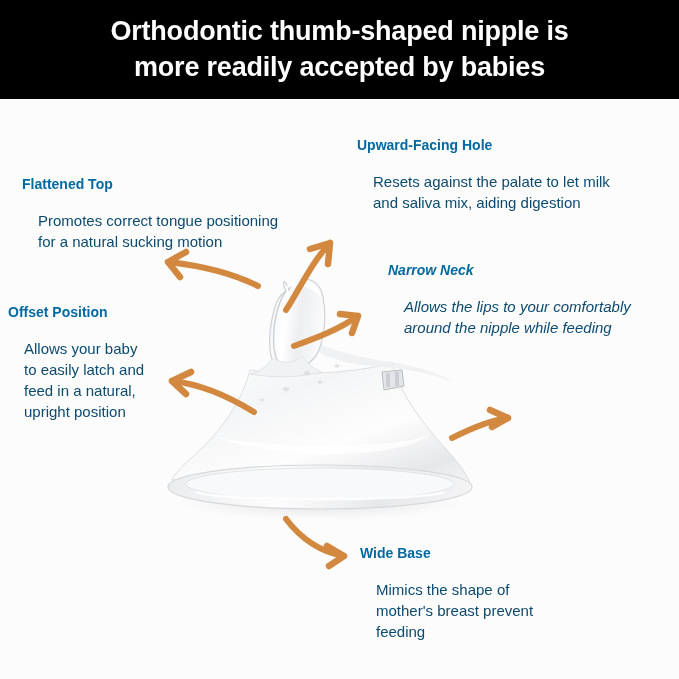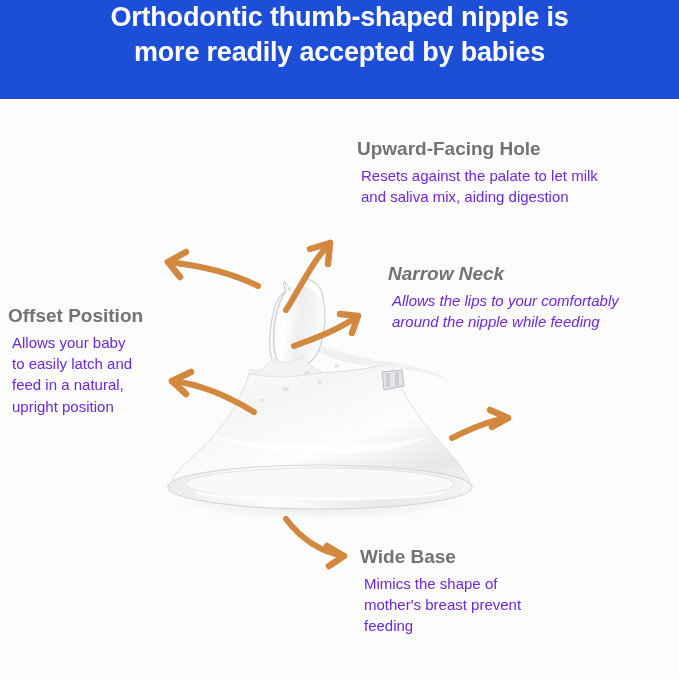--- a/index.html
+++ b/index.html
@@ -13,50 +13,50 @@
   #page{
     position:relative;
     width:679px;height:679px;
     background:#fcfcfc;
     overflow:hidden;
   }
 
   
   #banner{
     position:absolute;left:0;top:0;width:679px;height:99px;
-    background:#1d4ed8;
-    display:flex;justify-content:center;
+    background:#000000;
+    display:flex;align-items:center;justify-content:center;
   }
   #banner-title{
     color:#ffffff;
     font-weight:bold;
     font-size:27px;
     line-height:1.30;
     text-align:center;
     letter-spacing:-0.2px;
     width:640px;
     white-space:pre-line;
   }
 
   
   .callout{position:absolute;}
   .callout .c-title{
-    color:#737373;
+    color:#0369a1;
     font-weight:bold;
-    font-size:19px;
+    font-size:14px;
     line-height:1.25;
     margin:0 0 3px 0;
     white-space:pre;
   }
   .callout .c-body{
-    color:#6d28d9;
+    color:#0c4a6e;
     font-size:15px;
     line-height:1.42;
     white-space:pre-line;
-    margin:4px;
+    margin:16px;
   }
 
   #co-upward{left:357px;top:137px;width:300px;}
   #co-flattened{left:22px;top:176px;width:300px;}
   #co-narrow{left:388px;top:262px;width:280px;font-style:italic;}
   #co-offset{left:8px;top:304px;width:180px;}
   #co-vent{left:515px;top:400px;width:165px;}
   #co-wide{left:360px;top:545px;width:200px;}
 
   
@@ -208,20 +208,25 @@
       </g>
     </g>
   </svg>
 
   <div class="callout" id="co-upward">
     <div class="c-title">Upward-Facing Hole</div>
     <div class="c-body">Resets against the palate to let milk
 and saliva mix, aiding digestion</div>
   </div>
 
+  <div class="callout" id="co-flattened">
+    <div class="c-title">Flattened Top</div>
+    <div class="c-body">Promotes correct tongue positioning
+for a natural sucking motion</div>
+  </div>
 
   <div class="callout" id="co-narrow">
     <div class="c-title">Narrow Neck</div>
     <div class="c-body">Allows the lips to your comfortably
 around the nipple while feeding</div>
   </div>
 
   <div class="callout" id="co-offset">
     <div class="c-title">Offset Position</div>
     <div class="c-body">Allows your baby

